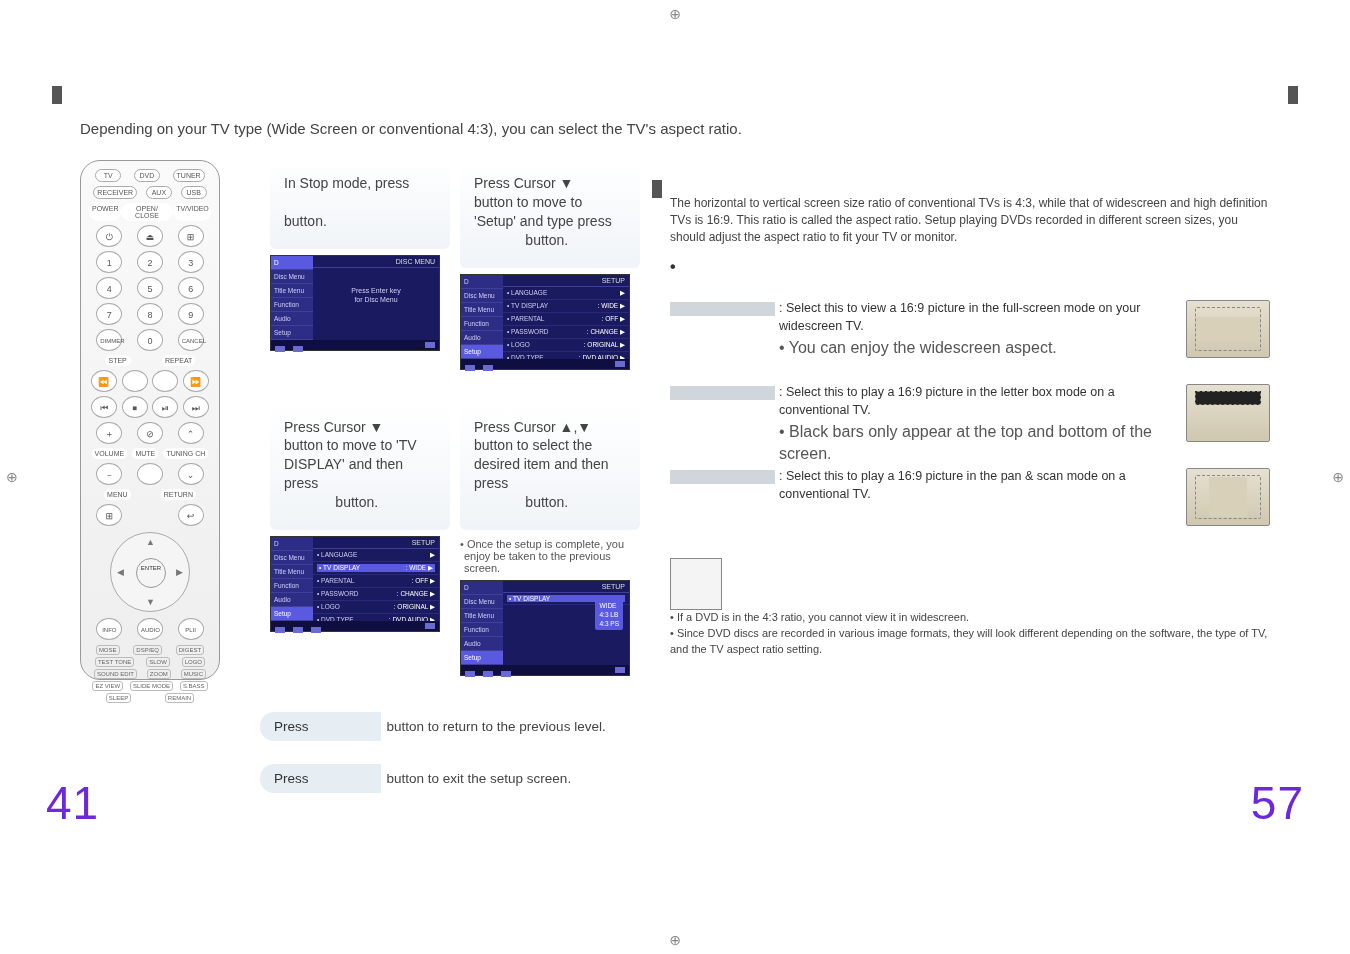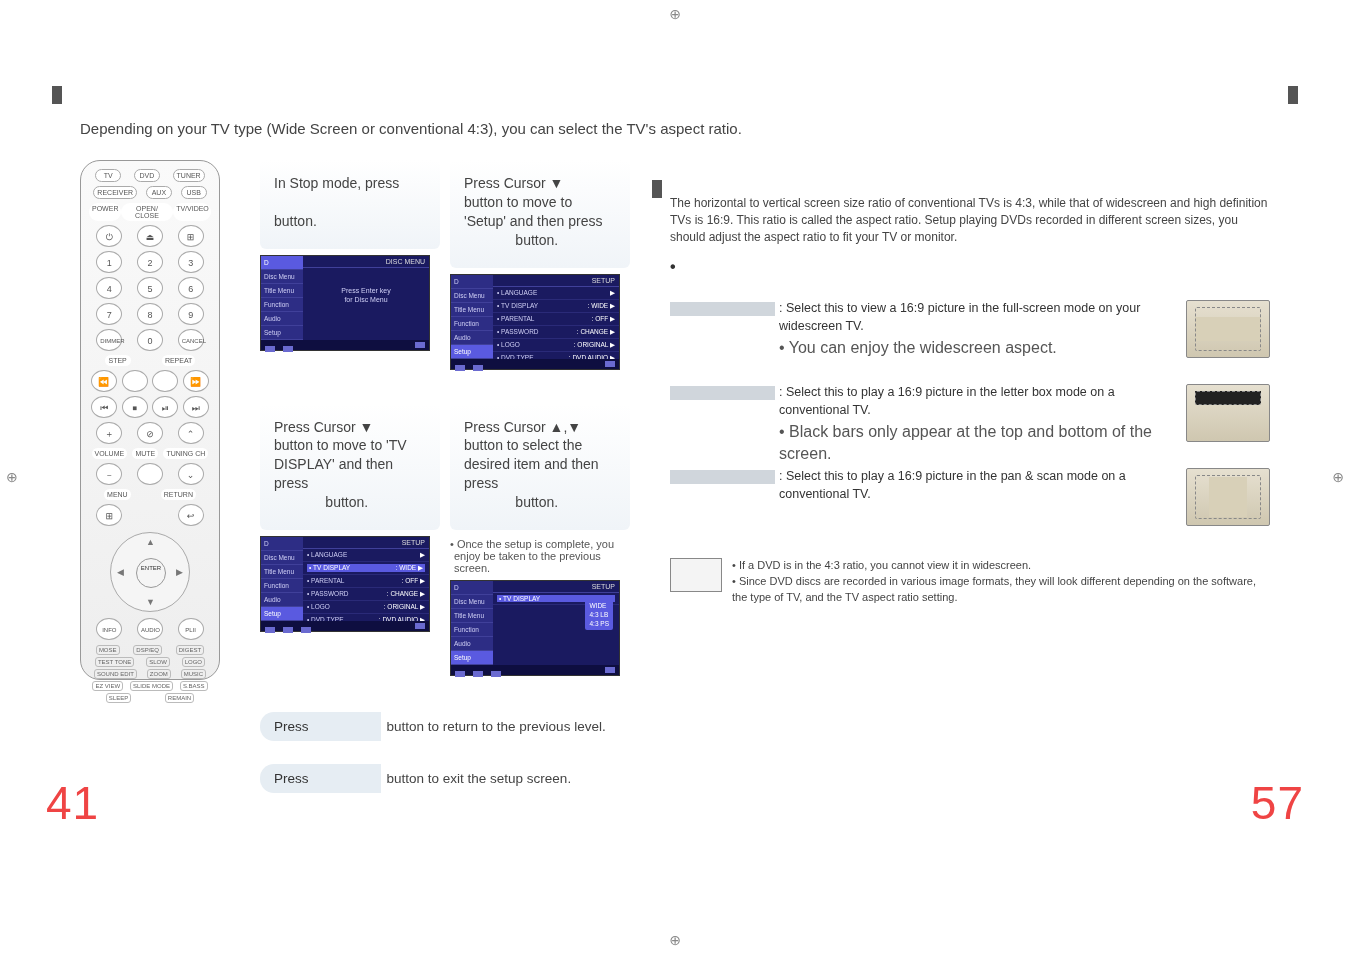--- a/index.html
+++ b/index.html
@@ -31,21 +31,21 @@
   .remote .dpad { position:relative; width:80px; height:80px; margin:6px auto; border:1px solid #aaa; border-radius:50%; background:#f5f5f5; }
   .remote .dpad .enter { position:absolute; top:25px; left:25px; width:30px; height:30px; border:1px solid #999; border-radius:50%; font-size:6px; text-align:center; line-height:12px; padding-top:3px; }
   .remote .dpad .arrow { position:absolute; font-size:9px; color:#777; }
   .remote .dpad .up{top:4px;left:35px;} .remote .dpad .dn{bottom:4px;left:35px;}
   .remote .dpad .lf{top:34px;left:6px;} .remote .dpad .rt{top:34px;right:6px;}
   .remote .smallrow { display:flex; flex-wrap:wrap; justify-content:space-around; margin-top:2px; }
   .remote .smallrow > div { border:1px solid #bbb; border-radius:3px; font-size:6px; padding:1px 2px; margin:1px; color:#666; }
 
   
   .steps { position:absolute; left:260px; top:160px; width:380px; }
-  .step-pair { display:flex; gap:10px; margin-bottom:16px; }
+  .step-pair { display:flex; gap:10px; margin-bottom:16px;justify-content:flex-end; }
   .col { width:180px; }
   .wordbox { background:linear-gradient(#fff,#f0f4f8); border-radius:6px; padding:14px 14px 18px; font-size:14px; color:#444; min-height:88px; line-height:1.35; position:relative; }
   .wordbox .cursor-down { display:inline-block; }
   .osd { width:170px; height:96px; background:#1a1a60; border:1px solid #333; position:relative; margin-top:6px; }
   .osd .side { position:absolute; left:0; top:0; bottom:0; width:42px; background:#2d2d85; }
   .osd .side div { font-size:6.5px; color:#cfcff5; padding:3px 3px; border-bottom:1px solid #40409a; }
   .osd .side div.active { background:#5a5ae0; color:#fff; }
   .osd .main { position:absolute; left:42px; right:0; top:0; bottom:0; }
   .osd .main .title { font-size:7px; color:#ddd; text-align:right; padding:2px 4px; border-bottom:1px solid #40409a;}
   .osd .main .line { display:flex; font-size:6.5px; color:#cfcff5; padding:2px 4px; border-bottom:1px solid #2a2a78;}
@@ -69,30 +69,30 @@
   .opt-text { flex:1; font-size:12.5px; color:#333; line-height:1.4; padding-right:9px;}
   .opt-text .sub { font-size:16px; color:#555; display:block; margin-top:2px;}
   .thumb { width:84px; height:58px; border:1px solid #888; flex:0 0 84px; background:
             linear-gradient(#e6e0d0,#cfc7b0); border-radius:2px; position:relative;}
   .thumb::after { content:""; position:absolute; inset:6px 8px; border:1px dashed #888; border-radius:2px;}
   .thumb-wide::before { content:""; position:absolute; left:8px; right:8px; top:16px; bottom:16px; background:#d8d0b8;}
   .thumb-lb::before   { content:""; position:absolute; left:8px; right:8px; top:6px;  height:12px; background:#222;}
   .thumb-lb::after    { content:""; position:absolute; left:8px; right:8px; bottom:6px; height:12px; background:#222;}
   .thumb-ps::before   { content:""; position:absolute; left:22px; right:22px; top:8px; bottom:8px; background:#d8d0b8;}
 
-  .note-block { position:absolute; left:670px; top:558px; width:600px; display:flex; }
+  .note-block { position:absolute; left:670px; top:558px; width:600px; display:flex;flex-direction:column; }
   .note-icon { width:52px; height:34px; border:1px solid #888; background:#f4f4f4; flex:0 0 52px; margin-right:10px;}
   .note-text { font-size:11px; color:#444; line-height:1.45; }
 
   .act { position:absolute; left:260px; width:420px; display:flex; align-items:center; }
   .act .pill { background:#e6edf3; border-radius:14px 0 0 14px; padding:7px 18px 7px 14px; font-size:13.5px; color:#333;}
   .act .rest { font-size:13.5px; color:#444; padding-left:6px;}
   .act .btn-gap { display:inline-block; width:54px;}
 
-  .page-num { position:absolute; bottom:128px; font: 46px/1 Arial; color:#ef4444; letter-spacing:1px;}
+  .page-num { position:absolute; bottom:128px; font: 46px/1 Arial; color:#6d28d9; letter-spacing:1px;}
   .page-num.left  { left:46px; }
   .page-num.right { right:46px; }
 </style>
 </head>
 <body>
 
 <div class="page">
 
   <div class="crop-top">⊕</div>
   <div class="crop-bottom">⊕</div>
@@ -237,21 +237,21 @@
           <div class="main">
             <div class="title">DISC MENU</div>
             <div class="msg"><span>Press Enter key</span><br><span>for Disc Menu</span></div>
           </div>
           <div class="foot"><span></span><span></span><span style="float:right"></span></div>
         </div>
       </div>
       <div class="col">
         <div class="wordbox">
           <span>Press Cursor</span> <span class="cursor-down">▼</span><br>
-          <span>button to move to 'Setup' and then press</span><br>
+          <span>button to move to 'Setup' and type press</span><br>
           <span style="visibility:hidden">ENTER</span> <span>button.</span>
         </div>
         <div class="osd">
           <div class="side">
             <div>D</div>
             <div>Disc Menu</div>
               <div>Title Menu</div>
             <div>Function</div>
               <div>Audio</div>
               <div class="active">Setup</div>

